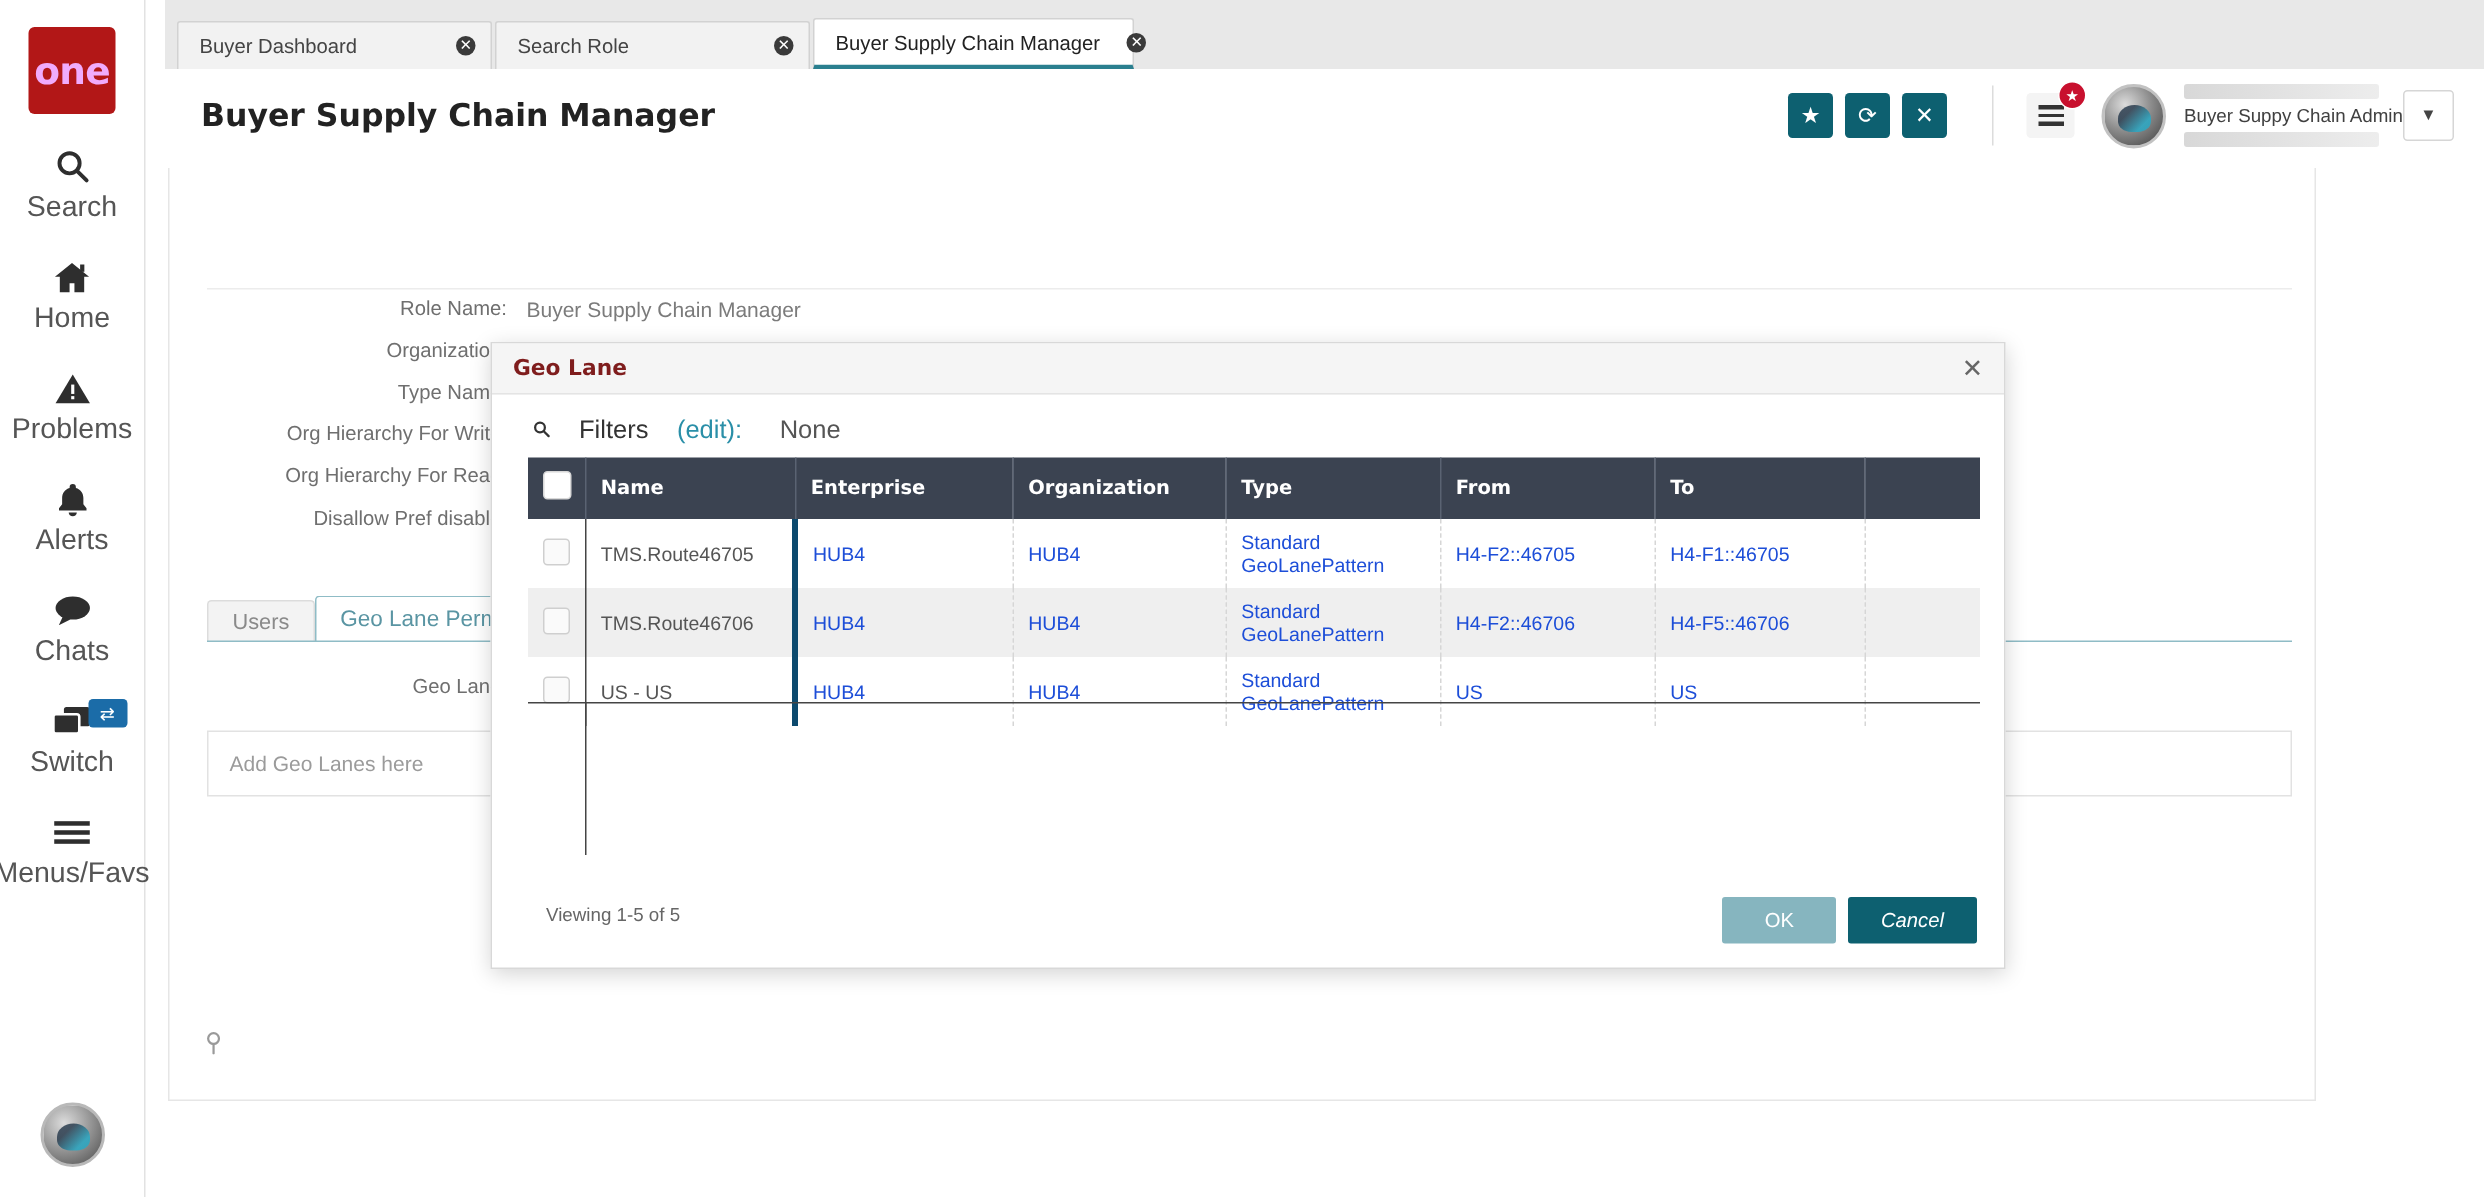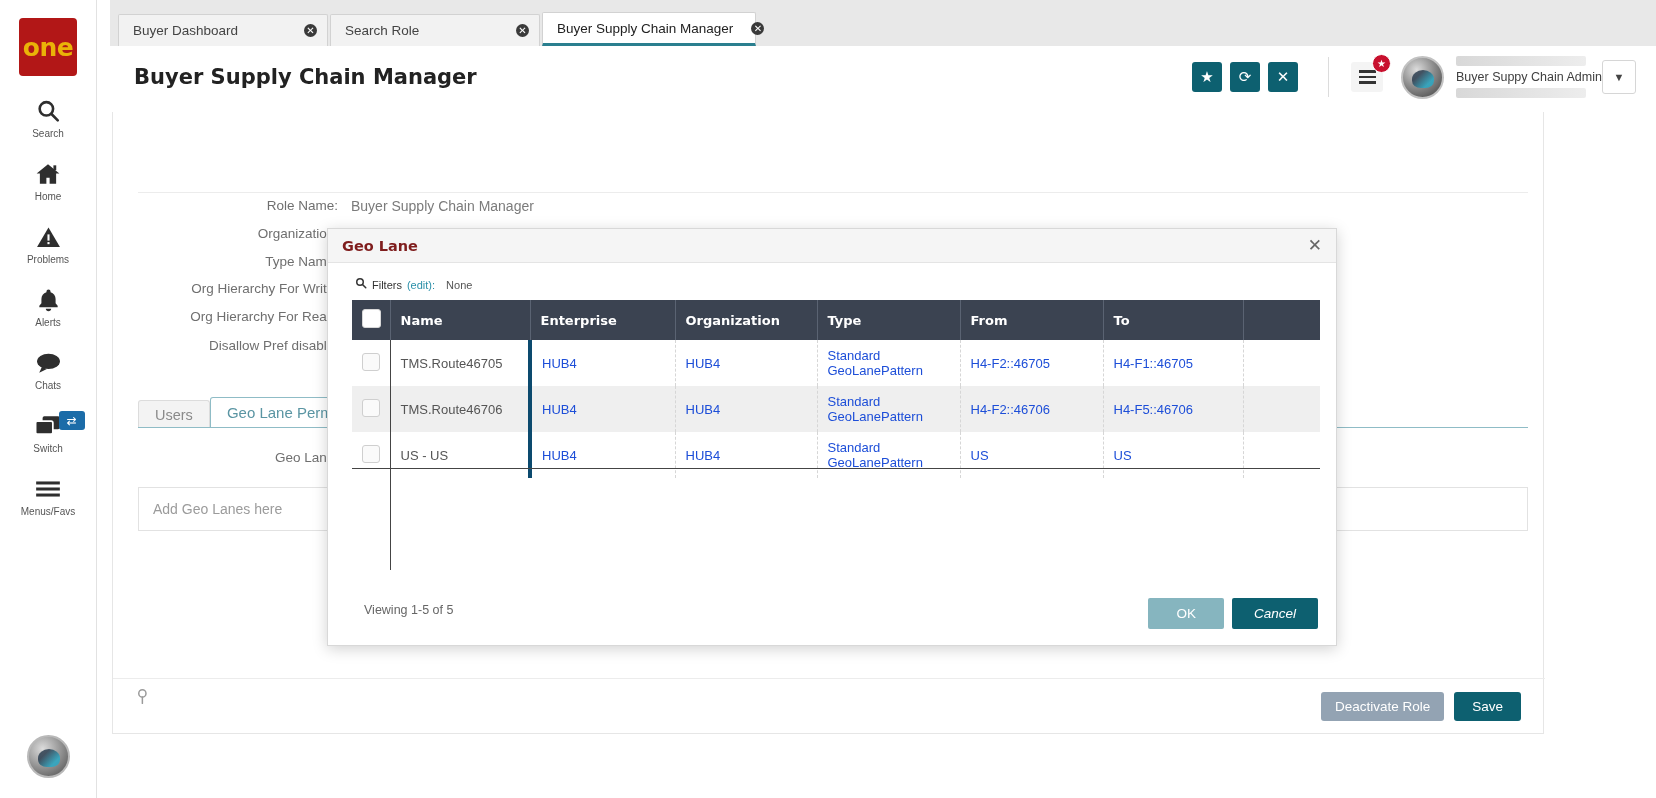--- a/index.html
+++ b/index.html
@@ -13,29 +13,29 @@
 
   
   #rail {
     position: absolute; left: 0; top: 0; width: 97px; height: 798px;
     background: #ffffff; border-right: 1px solid #e2e2e2;
     display: flex; flex-direction: column; align-items: center;
   }
   #logo {
     width: 58px; height: 58px; background: #b21717; border-radius: 4px;
     margin-top: 18px; display: flex; align-items: center; justify-content: center;
-    color: #eab308; font-size: 25px; font-weight: 700; letter-spacing: -.5px;
+    color: #f0abfc; font-size: 25px; font-weight: 700; letter-spacing: -.5px;
     font-family: "DejaVu Sans", sans-serif;
   }
   .rail-item {
     margin-top: 20px; width: 97px; display: flex; flex-direction: column;
     align-items: center; cursor: pointer; position: relative;
   }
   .rail-item .glyph { height: 30px; display: flex; align-items: center; justify-content: center; color: #2e2e2e; }
-  .rail-item .lbl { font-size: 10px; color: #555; margin-top: 2px; }
+  .rail-item .lbl { font-size: 19px; color: #555; margin-top: 2px; }
   .switch-badge {
     position: absolute; right: 12px; top: 0px; width: 26px; height: 19px;
     background: #1b6ca8; border-radius: 3px; color: #fff; font-size: 12px;
     display: flex; align-items: center; justify-content: center;
   }
   #rail-avatar {
     position: absolute; bottom: 20px; left: 27px;
     width: 43px; height: 43px; border-radius: 50%;
     background: radial-gradient(circle at 35% 30%, #dcdcdc 0%, #9a9a9a 45%, #4a4a4a 100%);
     border: 2px solid #b9b9b9;
@@ -168,21 +168,21 @@
     background:#fff; border:1px solid #d8d8d8;
     box-shadow: 0 3px 14px rgba(0,0,0,.18);
   }
   #modal-head {
     height: 34px; background:#f5f5f5; border-bottom:1px solid #e4e4e4;
     display:flex; align-items:center; padding: 0 14px;
   }
   #modal-title { font-size:14.5px; font-weight:700; color:#7f1d1d; font-family:"DejaVu Sans", sans-serif; }
   #modal-close { margin-left:auto; font-size:17px; color:#666; cursor:pointer; line-height:1; }
 
-  #filters-row { display:flex; align-items:center; padding: 14px 0 8px 27px; font-size:11px; color:#333; gap:5px; }
+  #filters-row { display:flex; align-items:center; padding: 14px 0 8px 27px; font-size:17px; color:#333; gap:19px; }
   #filters-row .mag { font-size:13px; }
   #filters-edit { color:#2a8fa8; cursor:pointer; }
   #filters-none { color:#555; margin-left:6px; }
 
   table#geo-table { border-collapse: collapse; margin-left: 24px; width: 968px; table-layout: fixed; }
   table#geo-table thead th {
     background:#3b4351; color:#fff; font-size:13px; font-weight:700; text-align:left;
     padding: 9px 10px; border-right:1px solid #5a6372;
     font-family:"DejaVu Sans", sans-serif;
   }
@@ -381,24 +381,20 @@
     <span id="geolane-placeholder">Add Geo Lanes here</span>
   </div>
 
   <span id="pin-icon">
     <svg width="15" height="17" viewBox="0 0 14 16" fill="none" stroke="#9a9a9a" stroke-width="1.4">
       <circle cx="5" cy="6" r="3.4"></circle>
         <line x1="5" y1="9.6" x2="5" y2="15.4" stroke-linecap="round"></line>
     </svg>
   </span>
 
-  <div id="card-footer">
-    <div class="btn-grey">Deactivate Role</div>
-    <div class="btn-teal">Save</div>
-  </div>
 </div>
 
 <div id="modal">
   <div id="modal-head">
     <span id="modal-title">Geo Lane</span>
     <span id="modal-close">✕</span>
   </div>
 
   <div id="filters-row">
     <span class="mag">

